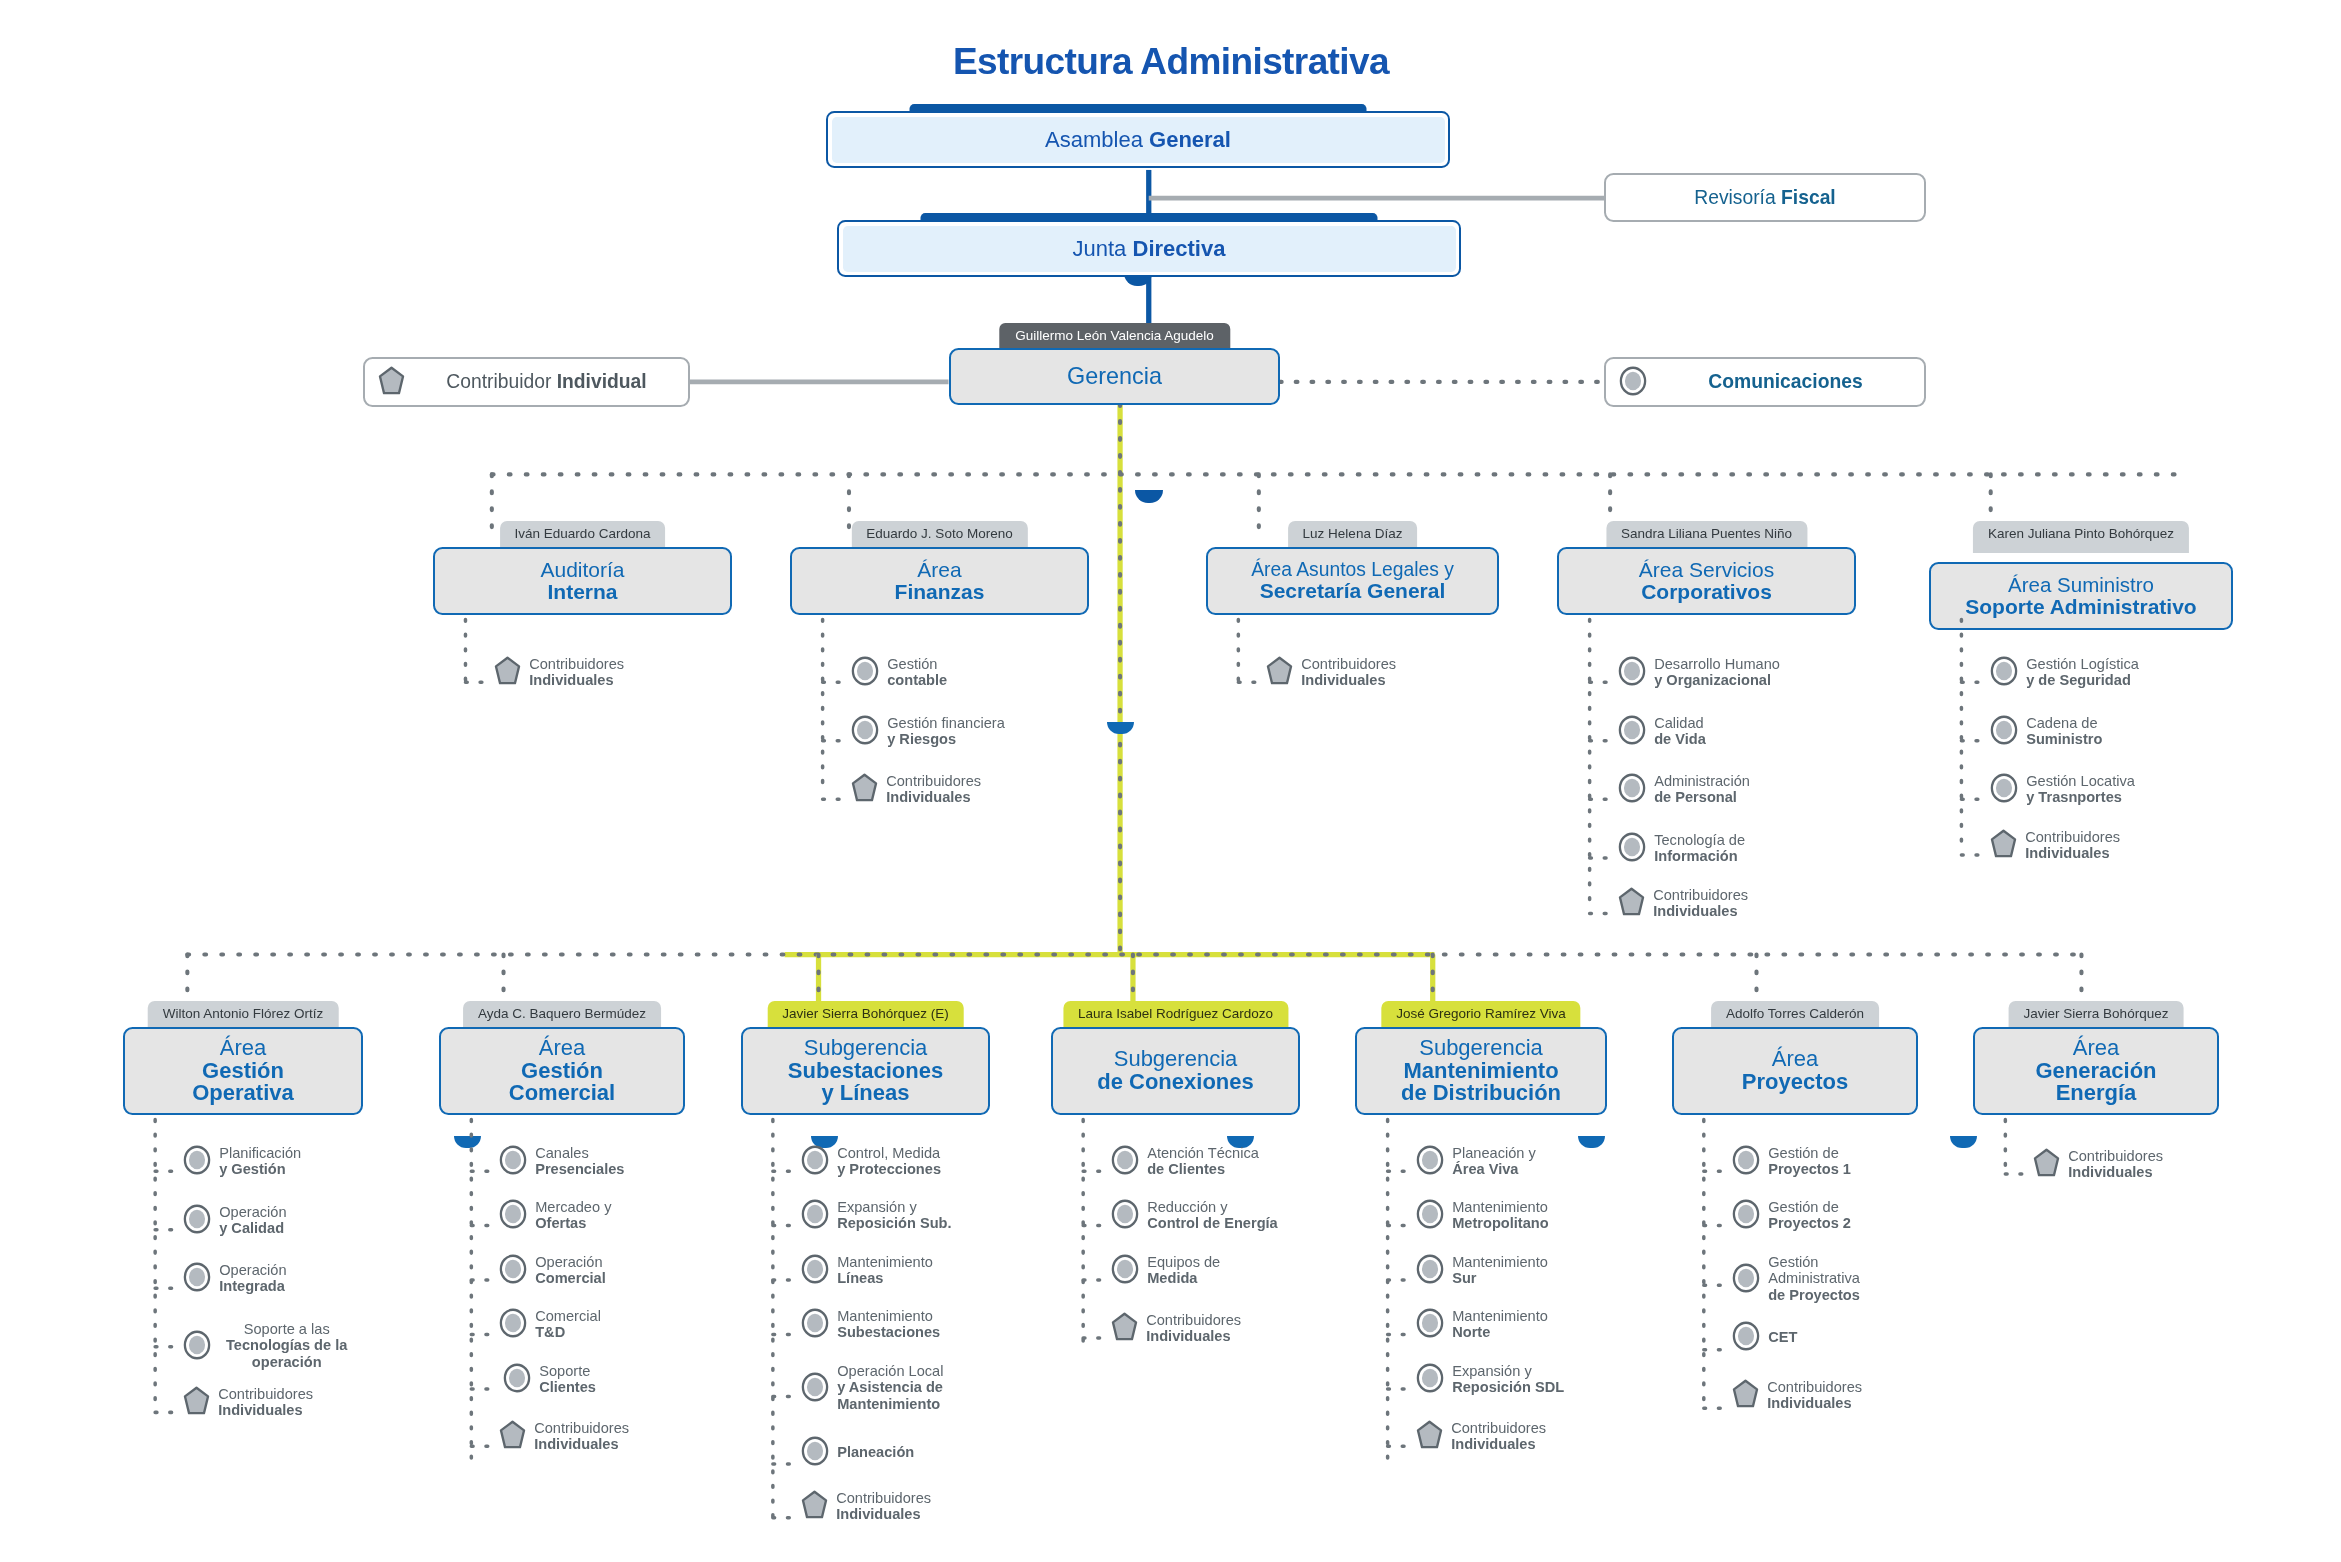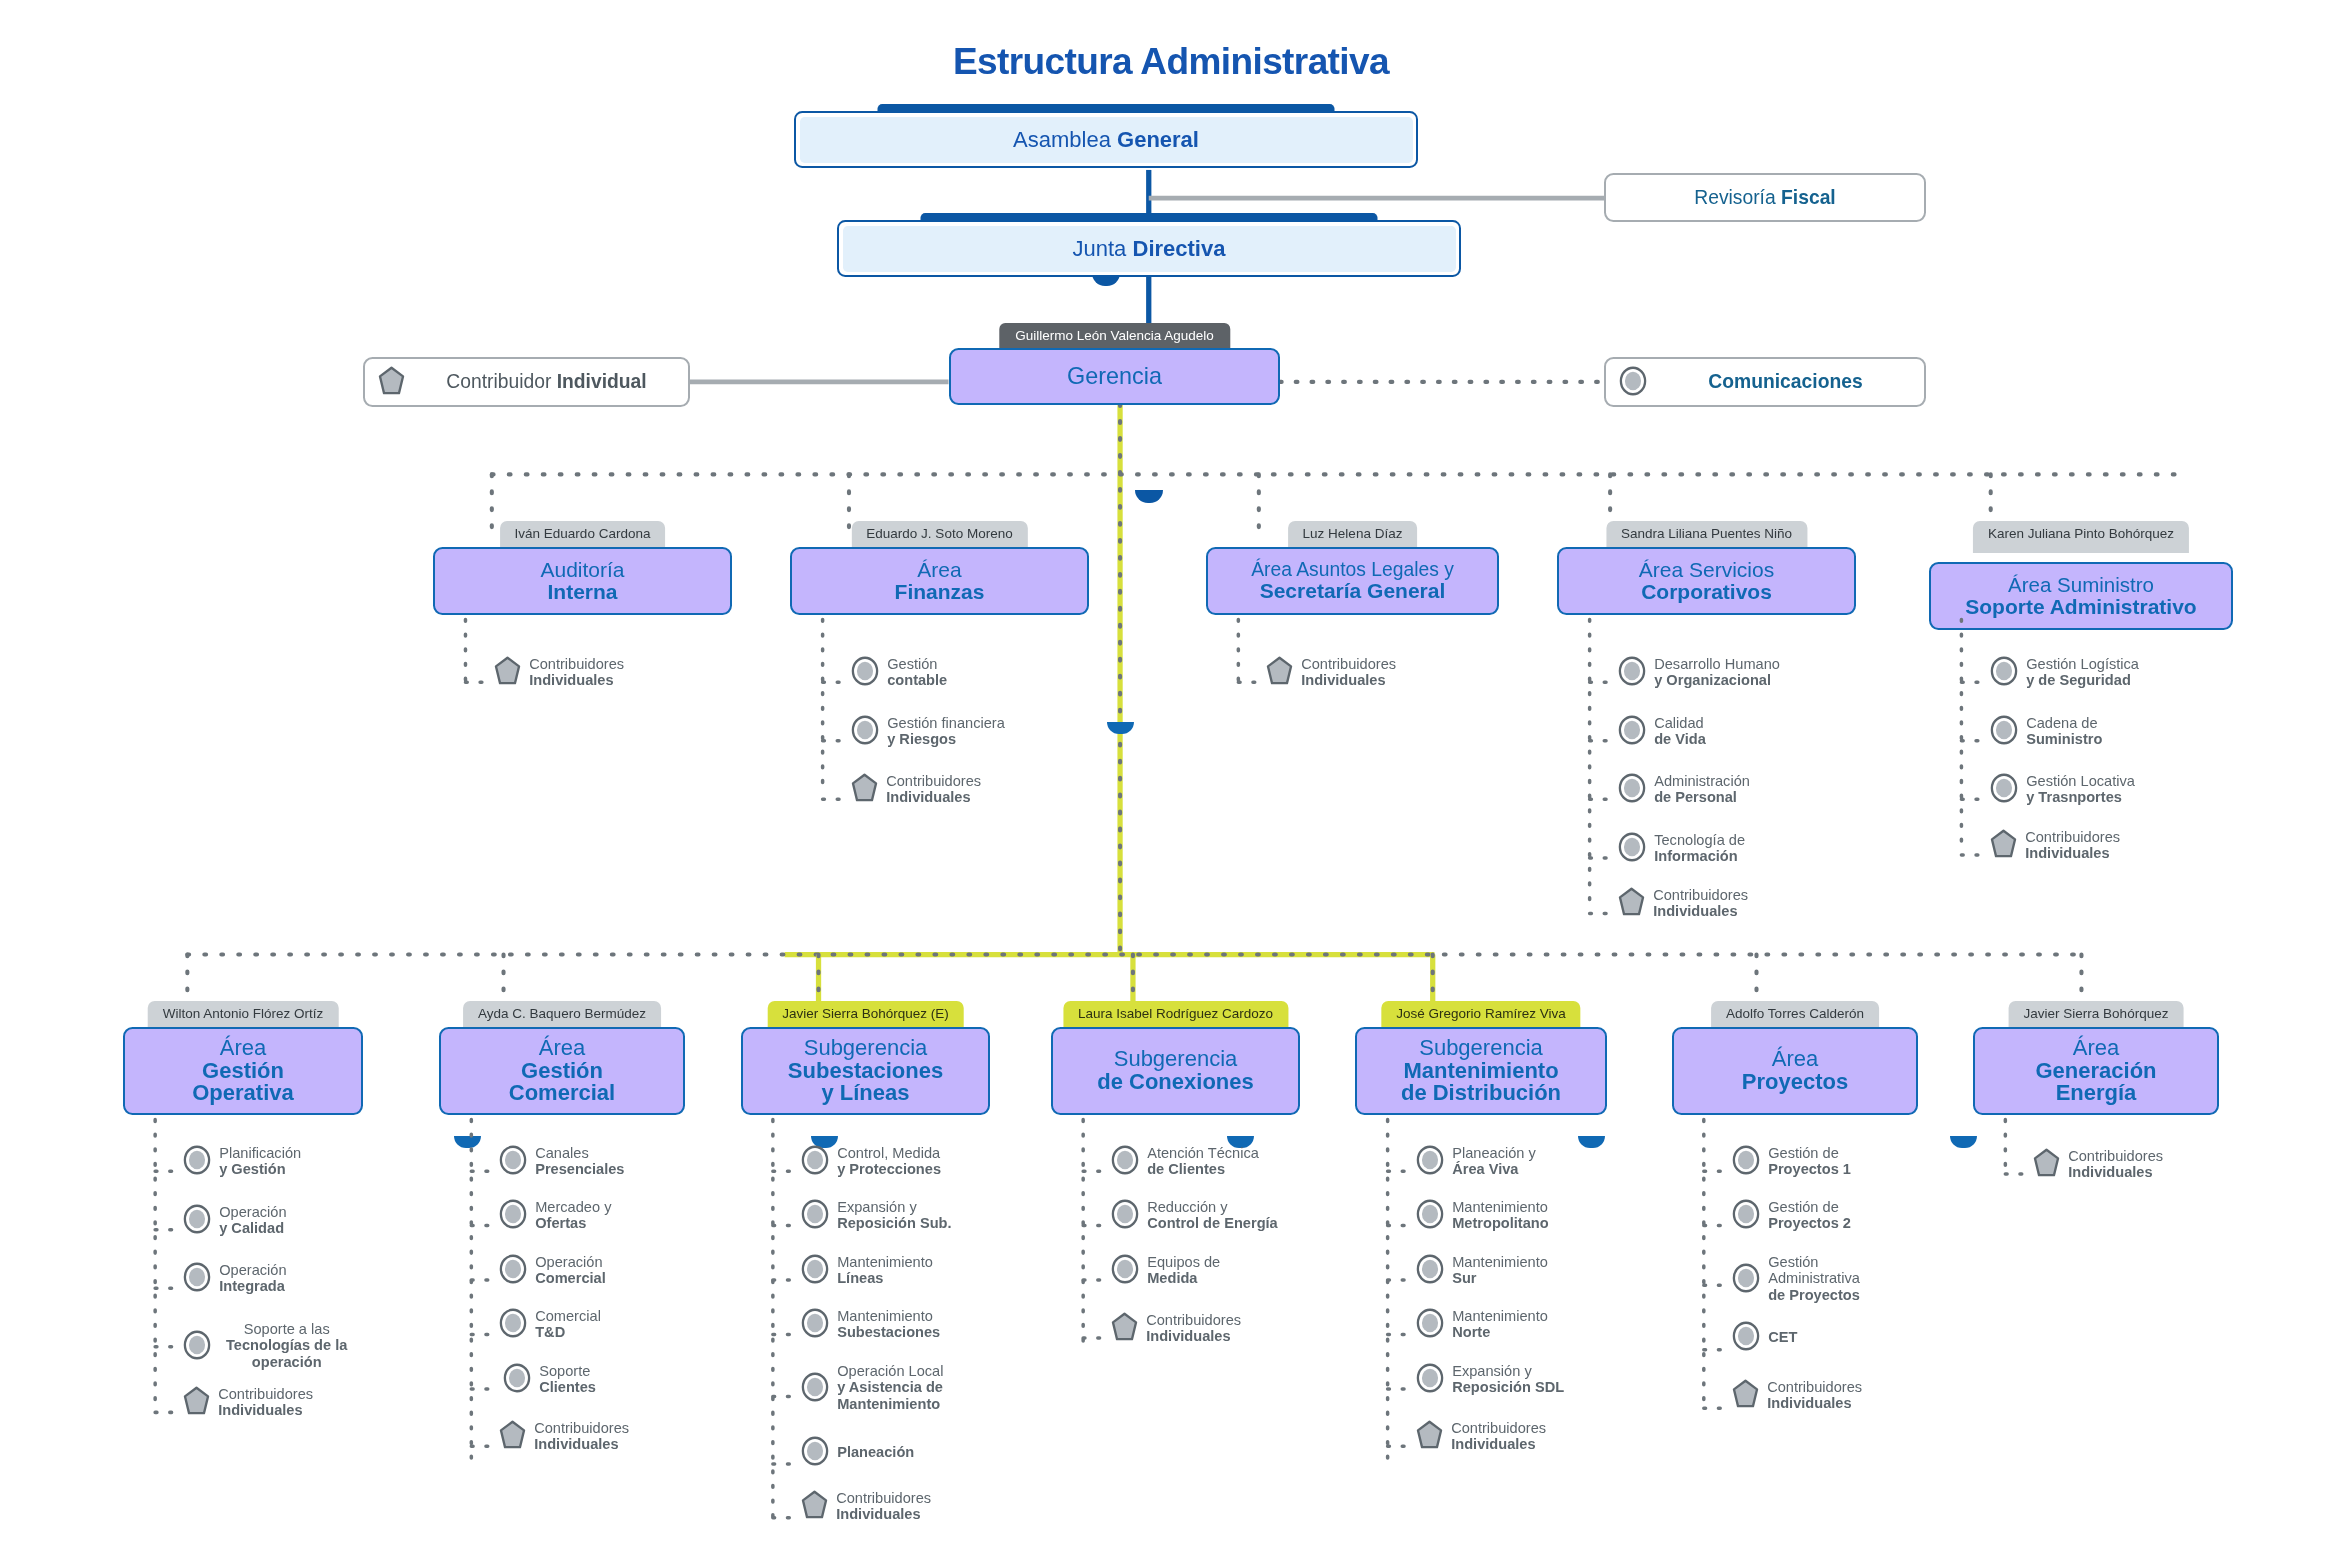--- a/index.html
+++ b/index.html
@@ -53,21 +53,21 @@
   .unit{position:absolute;}
   .unit .namebar{
     position:absolute;left:50%;transform:translateX(-50%);top:0;
     background:#cdd2d6;color:#333a3f;border-radius:7px 7px 0 0;
     font-size:13.5px;line-height:1;padding:6.4px 15px 11.7px 15px;white-space:nowrap;
     text-align:center;
   }
   .unit .namebar.hl{background:#d7e03c;color:#2d3112;}
   .unit .card{
     position:absolute;left:0;top:16.4px;width:100%;
-    border:2.9px solid #1069b4;border-radius:9.4px;background:#c4b5fd;box-sizing:border-box;
+    border:2.9px solid #1069b4;border-radius:9.4px;background:#e5e5e5;box-sizing:border-box;
     display:flex;flex-direction:column;align-items:center;justify-content:center;
     color:#1069b4;text-align:center;line-height:1.04;
   }
   .unit .card .l1{font-size:21px;}
   .unit .card .l2{font-size:21px;font-weight:bold;}
   .unit .card.big .l1{font-size:22px;}
   .unit .card.big .l2{font-size:22px;font-weight:bold;}
   .unit .nub2{
     position:absolute;left:21px;width:27px;height:11.7px;
     background:#1069b4;border-radius:0 0 13px 13px;
@@ -126,21 +126,21 @@
     <line x1="1935" y1="1630" x2="1935" y2="1725" stroke="#d7e03c" stroke-width="9"></line>
     <line x1="1935" y1="1630" x2="1935" y2="1725" stroke="#6d757b" stroke-width="7" stroke-dasharray="3 26" stroke-linecap="round"></line>
     <line x1="2447" y1="1630" x2="2447" y2="1725" stroke="#d7e03c" stroke-width="9"></line>
     <line x1="2447" y1="1630" x2="2447" y2="1725" stroke="#6d757b" stroke-width="7" stroke-dasharray="3 26" stroke-linecap="round"></line>
     <line x1="3000" y1="1630" x2="3000" y2="1725" stroke="#6d757b" stroke-width="7" stroke-dasharray="3 26" stroke-linecap="round"></line>
     <line x1="3555" y1="1630" x2="3555" y2="1725" stroke="#6d757b" stroke-width="7" stroke-dasharray="3 26" stroke-linecap="round"></line>
   </svg>
 
   <div class="title">Estructura Administrativa</div>
 
-  <div class="toplevel" style="left:794px;top:104px;width:624px;height:80px;">
+  <div class="toplevel" style="left:826px;top:104px;width:624px;height:80px;">
     <div class="tab" style="width:457px;"></div>
     <div class="body" style="height:57px;">
       <div class="inner">
         <span>Asamblea</span>
         <span class="b">General</span>
       </div>
     </div>
     <div class="nub" style="top:169px;"></div>
   </div>
 

